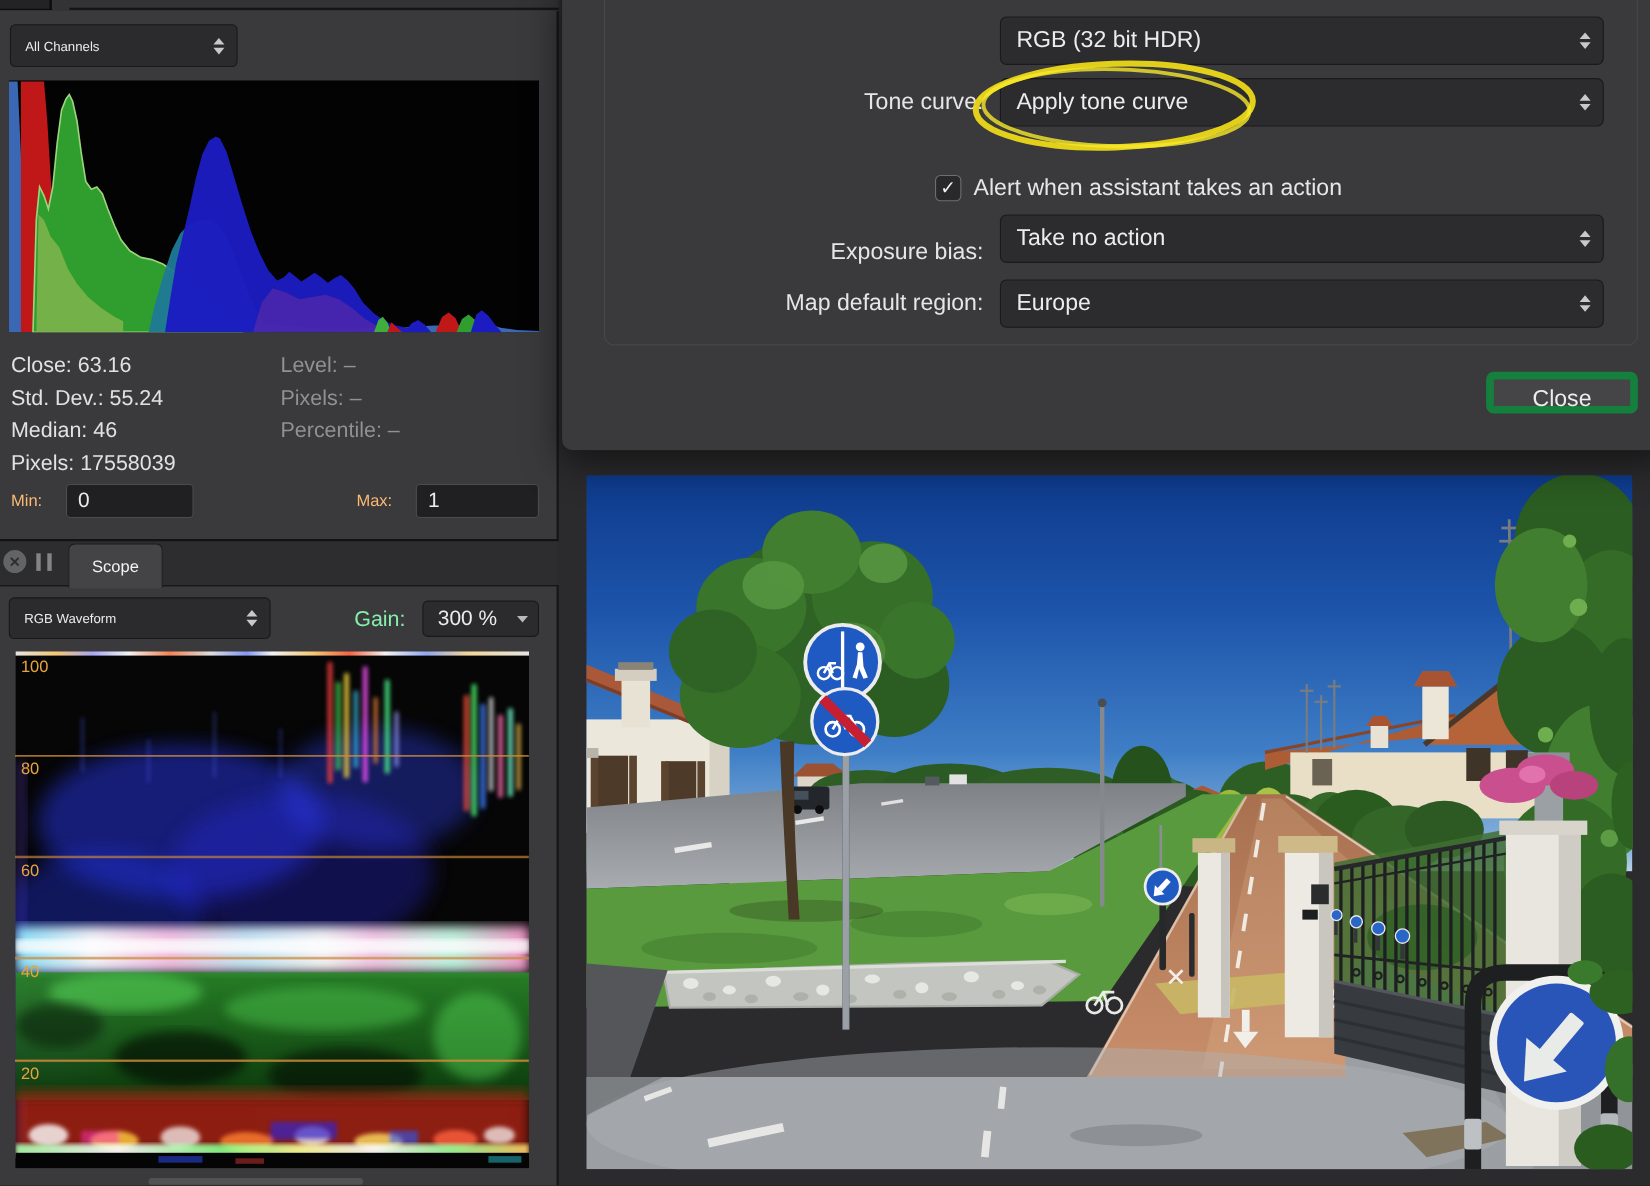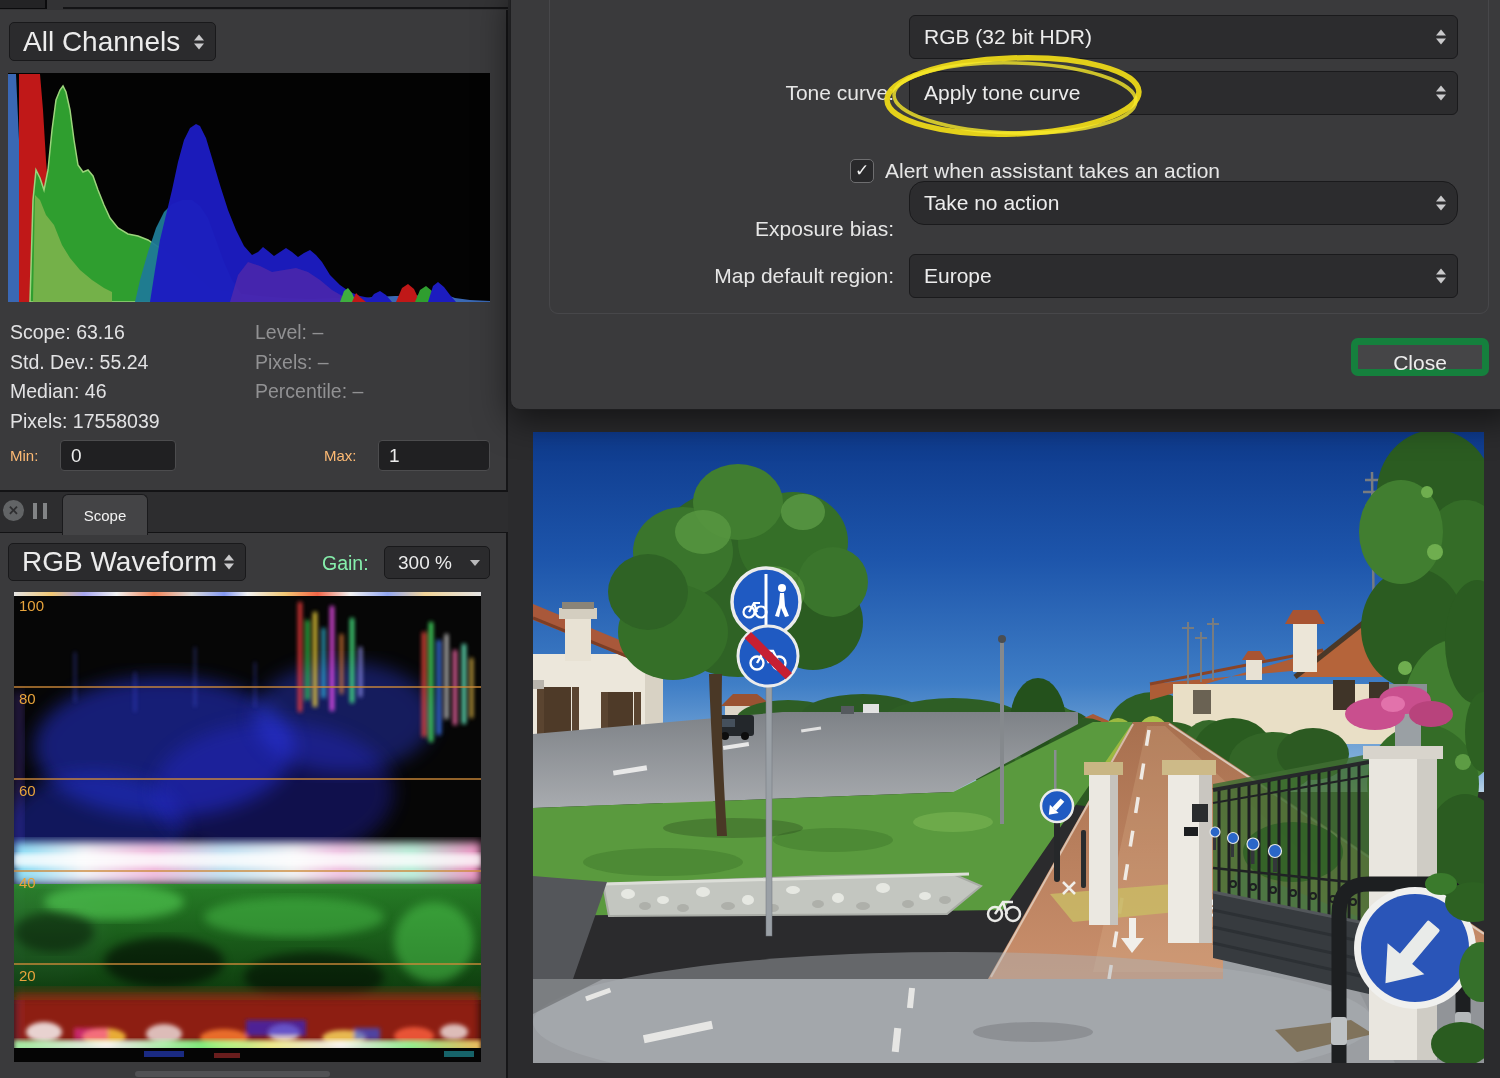--- a/index.html
+++ b/index.html
@@ -6,21 +6,21 @@
   html,body { width:1500px; height:1078px; background:#1c1c1e; font-family:"Liberation Sans", sans-serif; overflow:hidden; }
   #stage { position:relative; width:1500px; height:1078px; overflow:hidden; background:#2b2b2d; }
 
   
   .left-panel { position:absolute; left:0; top:0; width:508px; height:1078px; background:#3a3a3c; border-right:2px solid #161618; z-index:3; }
   .tabstrip { position:absolute; left:0; top:0; width:508px; height:10px; background:#333335; }
   .tabstrip .tab-frag { position:absolute; left:0; top:0; width:47px; height:9px; background:#232325; border-right:2px solid #0b0b0d; border-bottom:1px solid #0b0b0d; }
   .tabstrip .tab-line { position:absolute; left:63px; top:7px; width:445px; height:2px; background:#141416; }
 
   .dd { position:absolute; background:#2b2b2d; border:1px solid #19191b; border-radius:5px; color:#ececec; }
-  .dd .dd-text { position:absolute; left:13px; top:50%; transform:translateY(-50%); font-size:28px; white-space:nowrap; }
+  .dd .dd-text { position:absolute; left:13px; top:50%; transform:translateY(-50%); font-size:12px; white-space:nowrap; }
   .stp { position:absolute; right:11px; top:50%; transform:translateY(-50%); display:flex; flex-direction:column; gap:3px; }
   .stp i { width:0; height:0; border-left:5px solid transparent; border-right:5px solid transparent; }
   .stp .up { border-bottom:6px solid #c9c9cb; }
   .stp .dn { border-top:6px solid #c9c9cb; }
   .caret { position:absolute; right:9px; top:50%; transform:translateY(-50%); width:0; height:0; border-left:5px solid transparent; border-right:5px solid transparent; border-top:6px solid #b9b9bb; }
 
   .histo-svg { position:absolute; left:8px; top:73px; }
   .stats { position:absolute; left:10px; top:318px; font-size:19.5px; color:#e2e2e4; line-height:29.5px; }
   .stats-sec { position:absolute; left:255px; top:318px; font-size:19.5px; color:#919193; line-height:29.5px; }
   .stats div, .stats-sec div { white-space:nowrap; }
@@ -425,21 +425,21 @@
         <path d="M340,302 L344,291 L348,288 L352,293 L356,302 Z" fill="#3fae3f"></path>
         <path d="M352,302 L356,293 L361,298 L366,302 Z" fill="#c01818"></path>
         <path d="M368,302 L374,294 L380,291 L386,295 L392,302 Z" fill="#1c1cc0"></path>
         <path d="M396,302 L402,288 L408,284 L414,289 L420,302 Z" fill="#c01818"></path>
         <path d="M415,302 L420,290 L426,286 L432,291 L438,298 L442,302 Z" fill="#2f9e2f"></path>
         <path d="M428,302 L433,286 L438,282 L444,287 L450,295 L456,302 Z" fill="#1c1cc0"></path>
       </g>
     </svg>
 
     <div class="stats">
-      <div><span>Scope:</span> <span>63.16</span></div>
+      <div><span>Close:</span> <span>63.16</span></div>
       <div><span>Std. Dev.:</span> <span>55.24</span></div>
       <div><span>Median:</span> <span>46</span></div>
       <div><span>Pixels:</span> <span>17558039</span></div>
     </div>
     <div class="stats-sec">
       <div><span>Level:</span> <span>–</span></div>
       <div><span>Pixels:</span> <span>–</span></div>
       <div><span>Percentile:</span> <span>–</span></div>
     </div>
 
@@ -616,21 +616,21 @@
       <span class="stp">
           <i class="up"></i>
           <i class="dn"></i>
         </span>
     </div>
 
     <div class="chk"><span>✓</span></div>
     <div class="chk-label">Alert when assistant takes an action</div>
 
     <div class="dlg-label" style="top:220px;padding-left:32px;">Exposure bias:</div>
-    <div class="dlg-dd" style="top:194px;border-radius:15px;">
+    <div class="dlg-dd" style="top:208px;">
       <span class="dd-text">Take no action</span>
       <span class="stp">
           <i class="up"></i>
           <i class="dn"></i>
         </span>
     </div>
 
     <div class="dlg-label" style="top:267px;padding-left:14px;">Map default region:</div>
     <div class="dlg-dd" style="top:267px;">
       <span class="dd-text">Europe</span>

